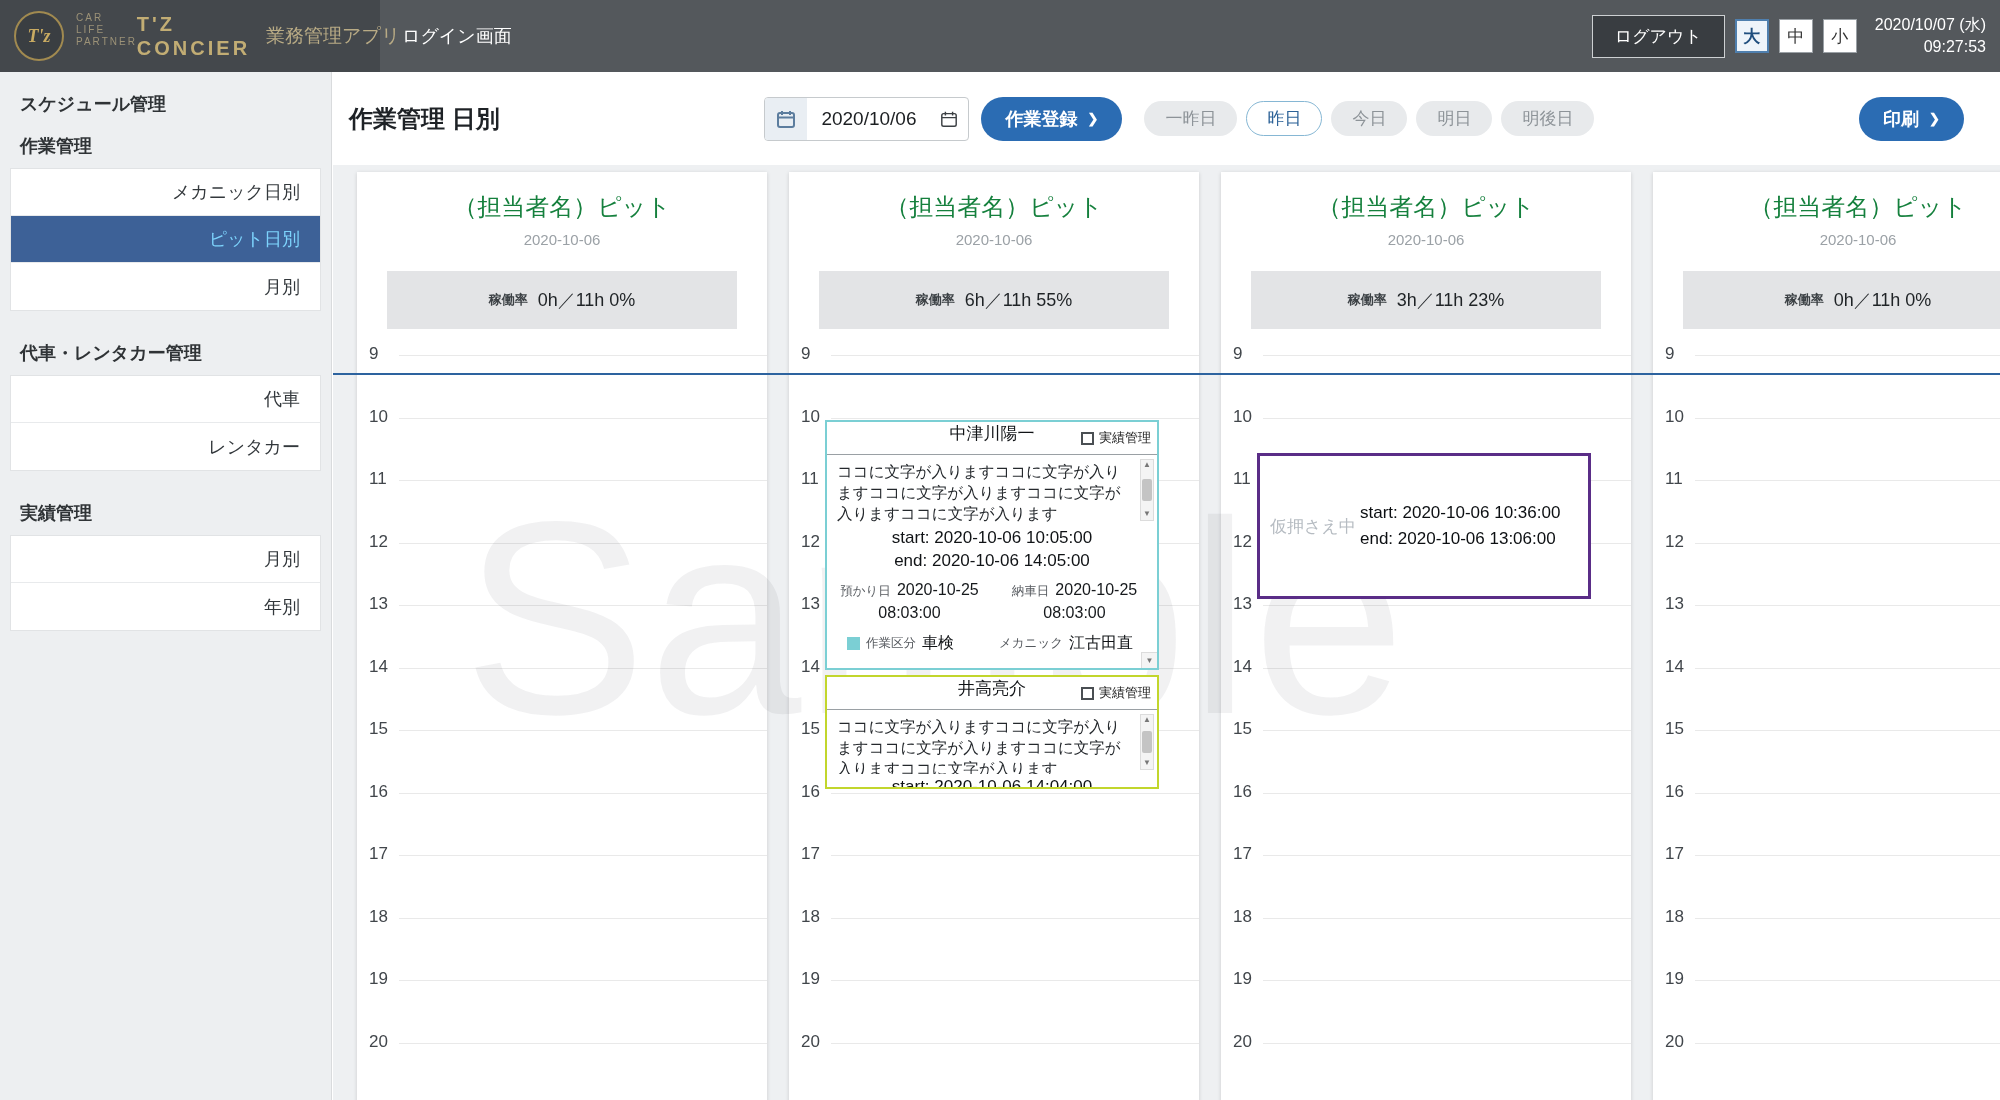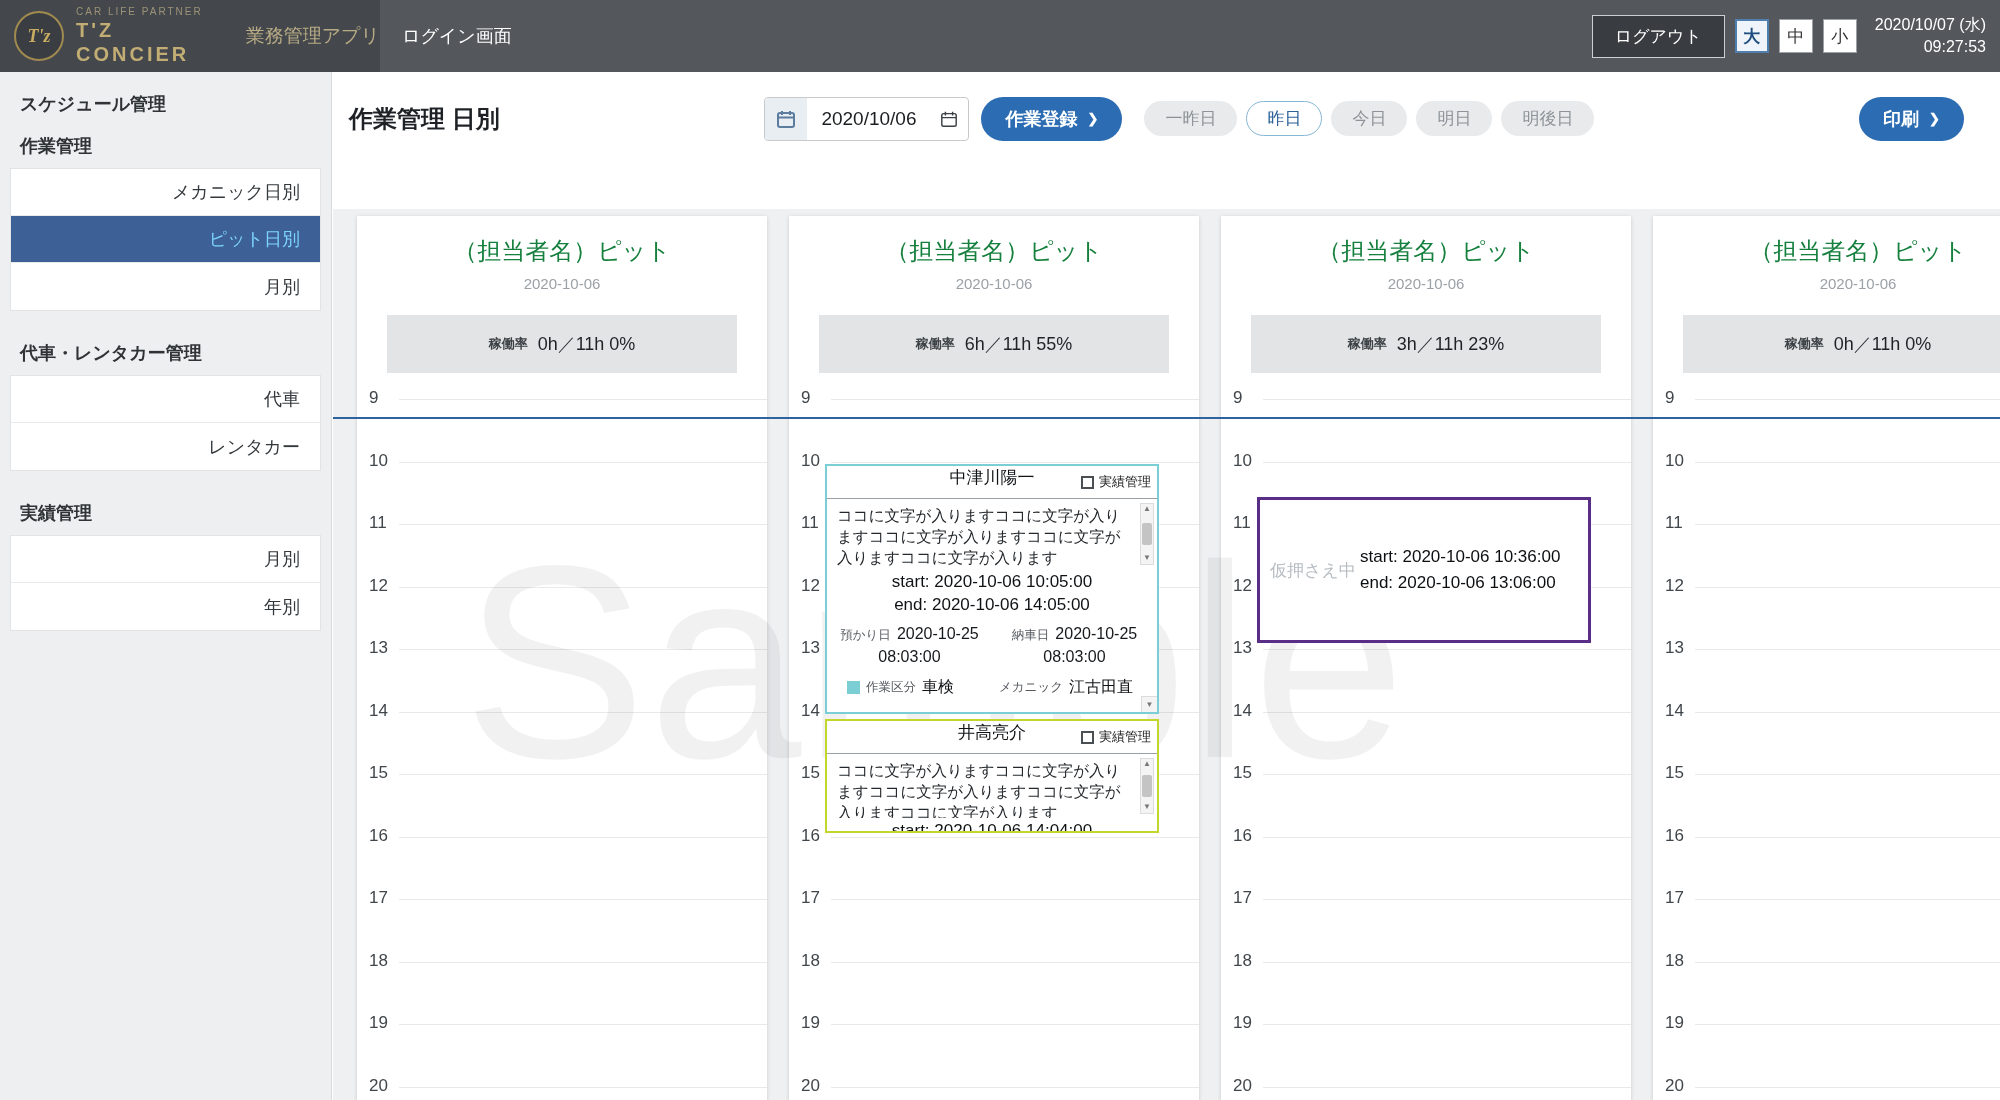--- a/index.html
+++ b/index.html
@@ -3,41 +3,41 @@
 <meta charset="utf-8">
 <style>
   * { box-sizing: border-box; margin: 0; padding: 0; }
   html,body { width: 2000px; height: 1100px; overflow: hidden; }
   body { font-family: "Liberation Sans", "DejaVu Sans", sans-serif; background:#fff; color:#222; }
 
   
   .header { position:absolute; top:0; left:0; right:0; height:72px; background:#54585c; display:flex; align-items:center; z-index:10; }
   .header-left { width:380px; height:100%; background:#44484c; display:flex; align-items:center; padding-left:14px; gap:12px; flex:none; }
   .emblem { width:50px; height:50px; border-radius:50%; border:2px solid #a18a50; background:#3a3e42; display:flex; align-items:center; justify-content:center; color:#c9ab62; font-family:"Liberation Serif", serif; font-style:italic; font-weight:bold; font-size:18px; flex:none; }
-  .logo-text { display:flex; flex-direction:column; line-height:1.2; }
+  .logo-text { display:flex; flex-direction:row; line-height:1.2; }
   .logo-tagline { font-size:10px; letter-spacing:2px; color:#9c9277; }
   .logo-brand { font-size:20px; letter-spacing:3px; color:#c2ad74; font-weight:bold; }
   .app-title { color:#b9ab85; font-size:19px; margin-left:4px; white-space:nowrap; }
   .login-tab { margin-left:22px; font-size:18px; color:#fff; cursor:pointer; white-space:nowrap; }
   .header-right { margin-left:auto; display:flex; align-items:center; gap:10px; padding-right:14px; }
   .logout-btn { background:#393d41; border:1px solid #cdd0d2; color:#fff; font-size:17px; padding:9px 22px; cursor:pointer; white-space:nowrap; }
   .size-btn { width:34px; height:34px; background:#fff; border:1px solid #9aa0a5; color:#333; font-size:17px; display:flex; align-items:center; justify-content:center; cursor:pointer; }
   .size-btn.active { border:2px solid #4f7fae; color:#1f4e7e; background:#eef4fa; font-weight:bold; }
   .clock { text-align:right; color:#fff; font-size:16px; line-height:1.35; margin-left:8px; white-space:nowrap; }
 
   
   .sidebar { position:absolute; top:72px; left:0; width:332px; bottom:0; background:#edeff1; border-right:1px solid #d9dbdd; padding-top:12px; z-index:5; }
   .side-title { font-size:18px; font-weight:bold; color:#2f3336; padding:8px 20px 10px; }
   .side-items { margin:0 10px 22px; background:#fff; border:1px solid #e1e3e5; }
   .side-item { height:47px; display:flex; align-items:center; justify-content:flex-end; padding-right:20px; font-size:18px; color:#33383c; border-bottom:1px solid #e8eaec; cursor:pointer; background:#fff; }
   .side-item:last-child { border-bottom:none; }
   .side-item.active { background:#3d6197; color:#7dd3fc; }
 
   
-  .main { position:absolute; top:72px; left:333px; right:0; bottom:0; display:flex; flex-direction:column;gap:44px; }
+  .main { position:absolute; top:72px; left:333px; right:0; bottom:0; display:flex; flex-direction:column; }
   .toolbar { height:93px; background:#fff; display:flex; align-items:center; padding:0 36px 0 16px; flex:none; }
   .page-title { font-size:24px; font-weight:bold; color:#1e2226; white-space:nowrap; }
   .date-input { display:flex; align-items:center; height:44px; border:1px solid #c6cacd; border-radius:4px; overflow:hidden; background:#fff; margin-left:auto; cursor:pointer; }
   .cal-left { width:42px; height:100%; background:#e9eef3; display:flex; align-items:center; justify-content:center; flex:none; }
   .date-value { padding:0 14px; font-size:19px; color:#1c1f22; white-space:nowrap; }
   .cal-right { width:38px; display:flex; align-items:center; justify-content:center; flex:none; }
   .pill-btn { height:44px; padding:0 24px; background:#2b6cb3; color:#fff; border:none; border-radius:22px; font-size:18px; font-weight:bold; display:flex; align-items:center; gap:10px; cursor:pointer; white-space:nowrap; }
   .register-btn { margin-left:12px; }
   .chev { font-size:13px; }
   .day-group { display:flex; gap:9px; margin-left:22px; }

